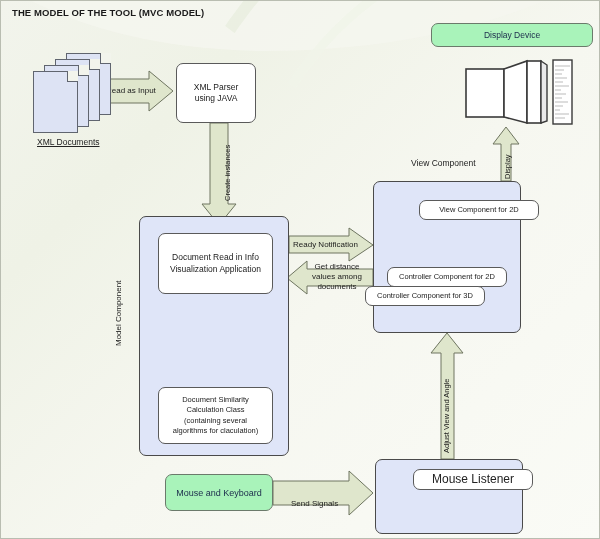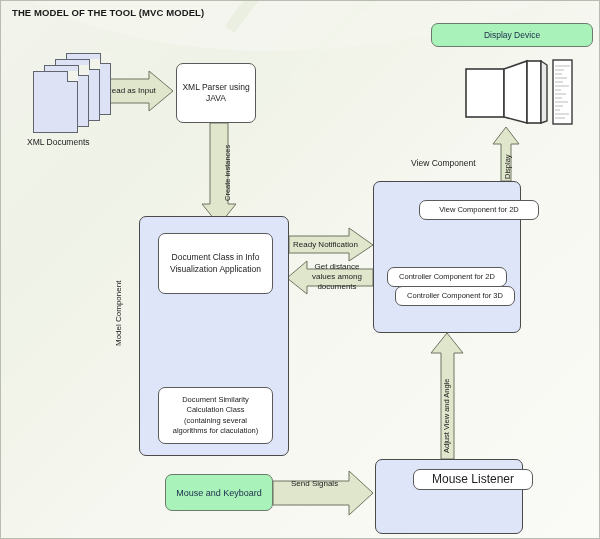--- a/index.html
+++ b/index.html
@@ -89,49 +89,49 @@
   <div class="alabel" style="left:105px;top:85px;">Read as Input</div>
 
   <div class="vlabel" style="left:222px;top:200px;transform:rotate(-90deg);">Create instances</div>
 
   <div class="alabel" style="left:292px;top:239px;">Ready Notification</div>
 
   <div style="position:absolute;left:301px;top:261px;width:70px;font-size:8px;color:#1b1b1b;line-height:1.28;text-align:center;">Get distance values among documents</div>
 
   <div class="vlabel" style="left:213px;top:382px;transform:rotate(-90deg);width:92px;font-size:7px;line-height:1.2;white-space:normal;">Get distance among documents</div>
 
-  <div class="alabel" style="left:290px;top:478px;">Send Signals</div>
+  <div class="alabel" style="left:290px;top:498px;">Send Signals</div>
 
   <div class="vlabel" style="left:441px;top:452px;transform:rotate(-90deg);font-size:7.5px;">Adjust View and Angle</div>
 
   <div class="vlabel" style="left:502px;top:178px;transform:rotate(-90deg);font-size:7.5px;">Display</div>
 
   <div class="docstack" style="left:32px;top:52px;width:80px;height:80px;">
     <div class="doc" style="left:33px;top:0px;"></div>
     <div class="doc" style="left:22px;top:6px;"></div>
     <div class="doc" style="left:11px;top:12px;"></div>
     <div class="doc" style="left:0px;top:18px;"></div>
   </div>
-  <div class="plain-label" style="left:26px;top:136px;">XML Documents</div>
+  <div class="plain-label" style="left:36px;top:136px;text-decoration:underline;">XML Documents</div>
 
-  <div class="box white-box" style="left:175px;top:62px;width:80px;height:60px;padding:5px;">XML Parser using JAVA</div>
+  <div class="box white-box" style="left:175px;top:62px;width:80px;height:60px;padding:16px;">XML Parser using JAVA</div>
 
   <div class="box group-box" style="left:138px;top:215px;width:150px;height:240px;"></div>
   <div class="vlabel" style="left:113px;top:345px;transform:rotate(-90deg);font-size:8px;">Model Component</div>
 
-  <div class="box white-box" style="left:157px;top:232px;width:115px;height:61px;padding:3px;">Document Class in Info Visualization Application</div>
+  <div class="box white-box" style="left:157px;top:232px;width:115px;height:61px;padding:3px;">Document Read in Info Visualization Application</div>
   <div class="box white-box" style="left:157px;top:386px;width:115px;height:57px;padding:13px;font-size:7.5px;">Document Similarity Calculation Class (containing several algorithms for claculation)</div>
 
   <div class="box green-box" style="left:164px;top:473px;width:108px;height:37px;">Mouse and Keyboard</div>
 
   <div class="plain-label" style="left:410px;top:157px;">View Component</div>
   <div class="box group-box" style="left:372px;top:180px;width:148px;height:152px;"></div>
   <div class="box white-box" style="left:386px;top:199px;width:120px;height:20px;font-size:7.5px;margin-left:32px;">View Component for 2D</div>
   <div class="box white-box" style="left:386px;top:226px;width:120px;height:20px;font-size:7.5px;margin-top:40px;">Controller Component for 2D</div>
-  <div class="box white-box" style="left:394px;top:285px;width:120px;height:20px;font-size:7.5px;">Controller Component for 3D</div>
+  <div class="box white-box" style="left:364px;top:285px;width:120px;height:20px;font-size:7.5px;">Controller Component for 3D</div>
 
   <div class="box group-box" style="left:374px;top:458px;width:148px;height:75px;"></div>
   <div class="box white-box" style="left:388px;top:468px;width:120px;height:21px;font-size:12px;margin-left:24px;">Mouse Listener</div>
 
   <div class="box green-box" style="left:430px;top:22px;width:162px;height:24px;font-size:8.5px;">Display Device</div>
 
   <svg style="position:absolute;left:462px;top:56px;width:110px;height:72px;" viewBox="0 0 110 72">
     <rect x="3" y="12" width="38" height="48" fill="#ffffff" stroke="#3a3a3a" stroke-width="1.6"></rect>
     <polygon points="41,12 64,4 64,66 41,60" fill="#ffffff" stroke="#3a3a3a" stroke-width="1.6"></polygon>
     <rect x="64" y="4" width="14" height="62" fill="#ffffff" stroke="#3a3a3a" stroke-width="1.6"></rect>

